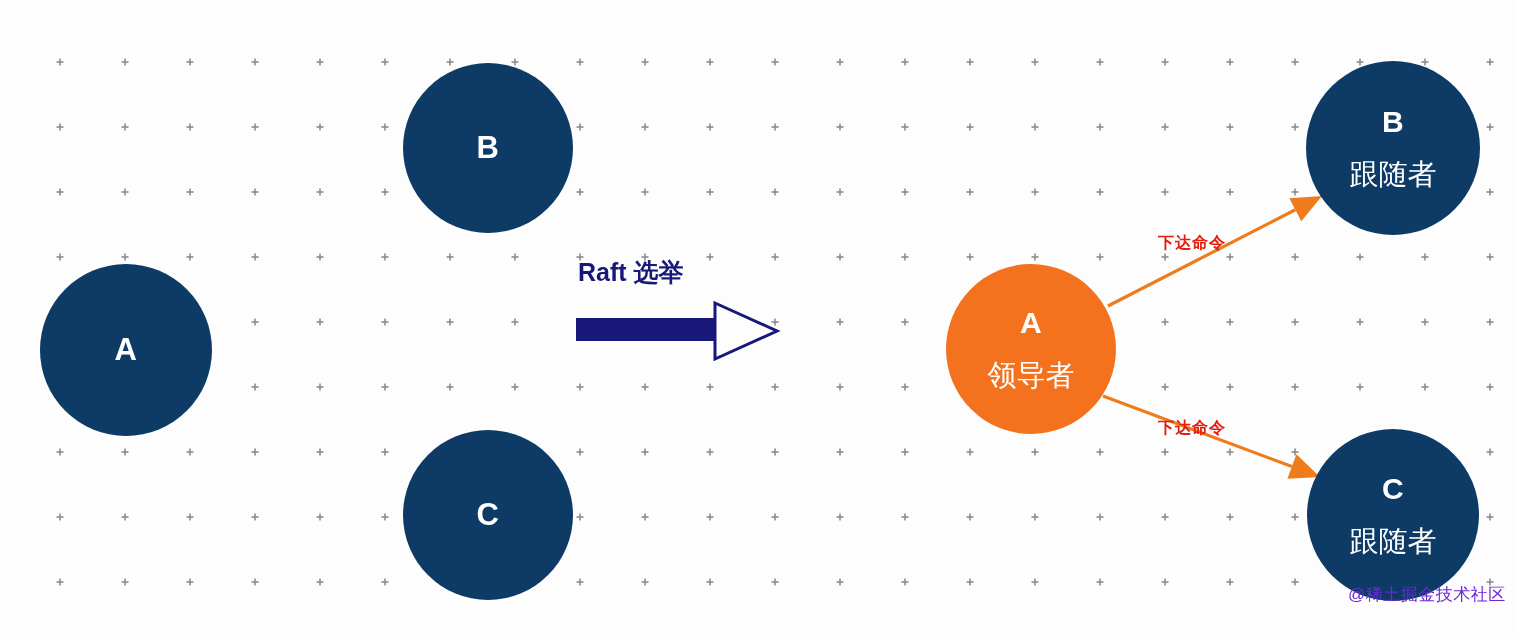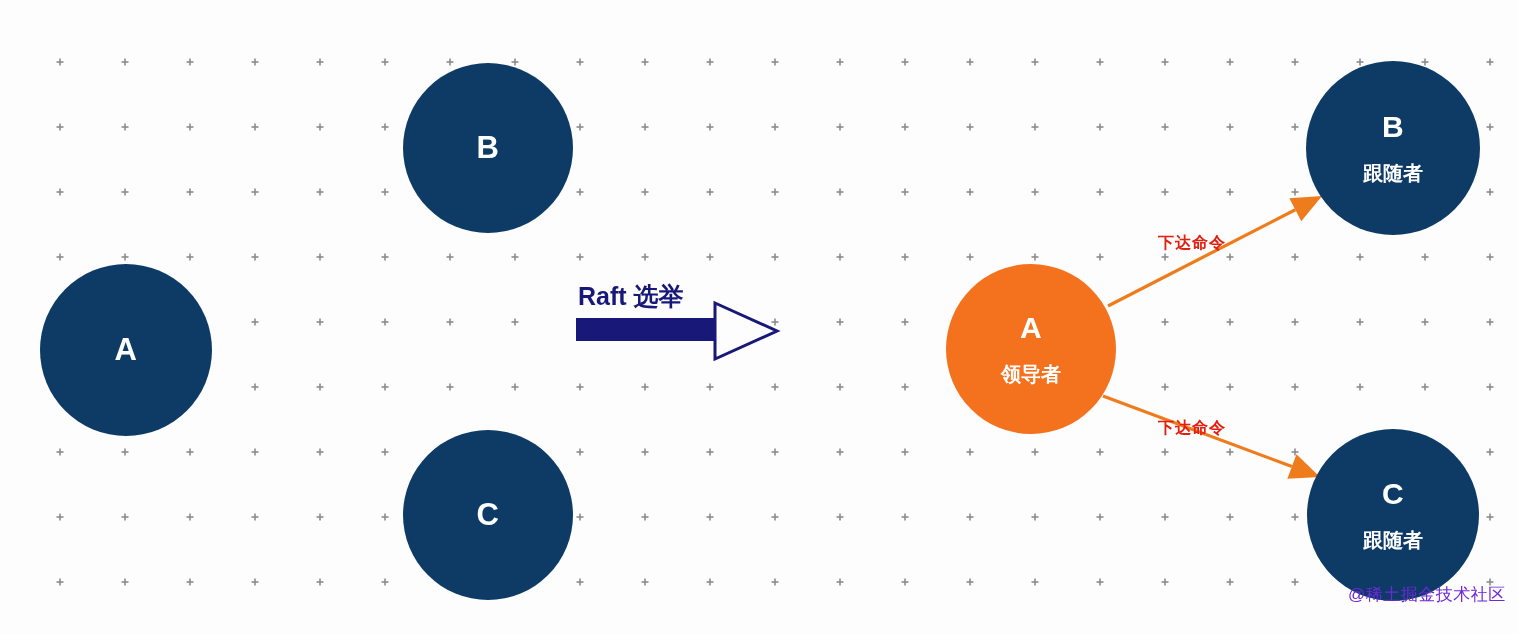--- a/index.html
+++ b/index.html
@@ -40,22 +40,22 @@
     color: #ffffff;
     text-align: center;
     line-height: 1.08;
   }
   .node .node-letter {
     font-size: 30px;
     font-weight: bold;
     letter-spacing: 0.5px;
   }
   .node .node-role {
-    font-size: 20px;
-    font-weight: bold;
+    font-size: 29px;
+    font-weight: normal;
     margin-top: 20px;
   }
   .node.single .node-letter {
     font-size: 31px;
   }
 
   
   #raft-arrow-group {
     position: absolute;
   }
@@ -510,21 +510,21 @@
         <div class="node-letter">A</div>
       </div>
       <div class="node single" style="left: 403px; top: 63px; width: 170px; height: 170px; background: rgb(13, 59, 102);">
         <div class="node-letter">B</div>
       </div>
       <div class="node single" style="left: 403px; top: 430px; width: 170px; height: 170px; background: rgb(13, 59, 102);">
         <div class="node-letter">C</div>
       </div>
     </div>
 
-  <div id="raft-label" style="left: 578px; top: 280px; color: rgb(24, 24, 120);">Raft 选举</div>
+  <div id="raft-label" style="left: 578px; top: 256px; color: rgb(24, 24, 120);">Raft 选举</div>
   <svg id="raft-arrow-group" width="220" height="70" style="left:570px; top:298px;">
       <rect x="6" y="20" width="140" height="23" fill="#181878"></rect>
       <polygon points="145,5 207,33 145,61" fill="none" stroke="#181878" stroke-width="3"></polygon>
     </svg>
 
   <svg id="edge-layer" style="position:absolute; left:0; top:0;" width="1518" height="634">
       <line x1="1108" y1="306" x2="1295.3184688612055" y2="209.71480572554856" stroke="#ef7c1c" stroke-width="3.2"></line>
       <polygon points="1322,196 1301.2615513422766,221.2768025523595 1289.3753863801344,198.15280889873762" fill="#ef7c1c"></polygon>
       <line x1="1103" y1="396" x2="1291.89418874536" y2="466.5088907298348" stroke="#ef7c1c" stroke-width="3.2"></line>
       <polygon points="1320,477 1287.348041394955,478.6880756068455 1296.440336095765,454.3297058528241" fill="#ef7c1c"></polygon>

